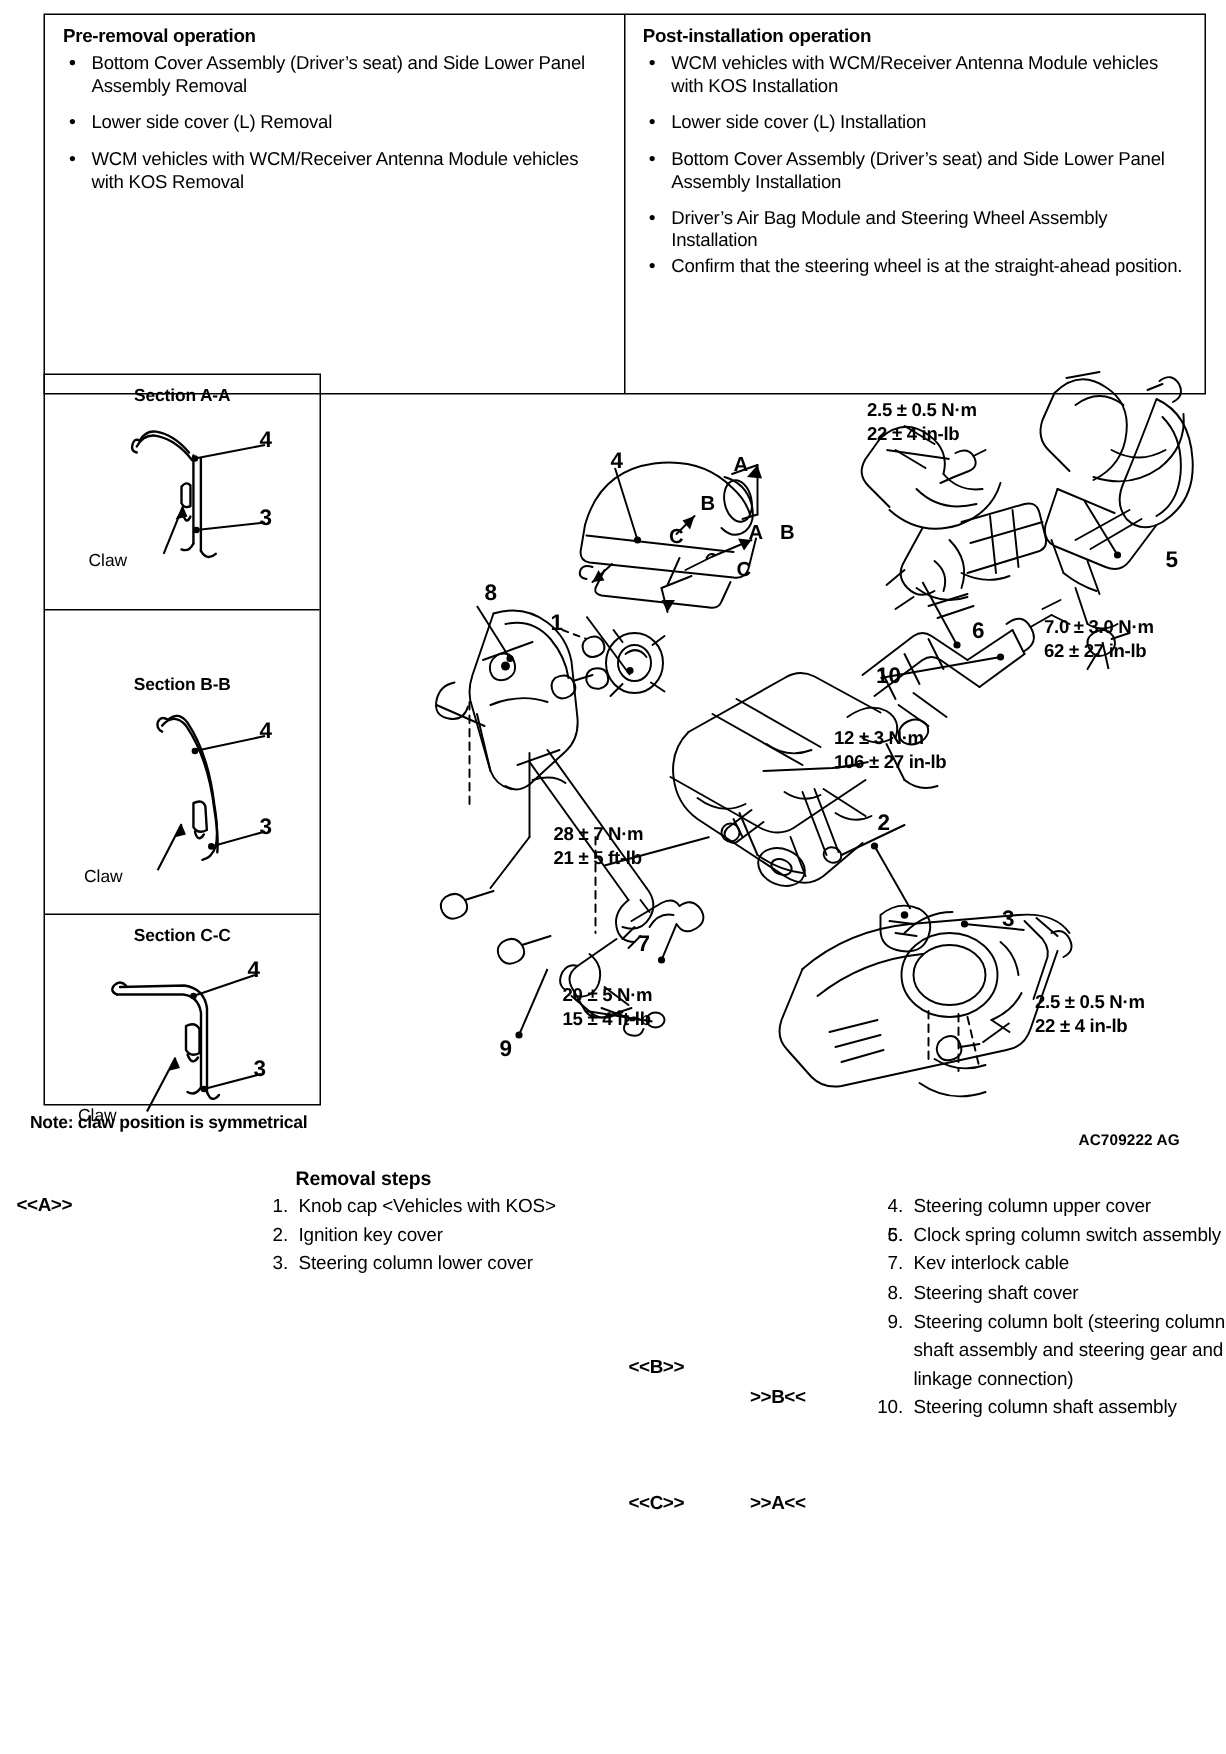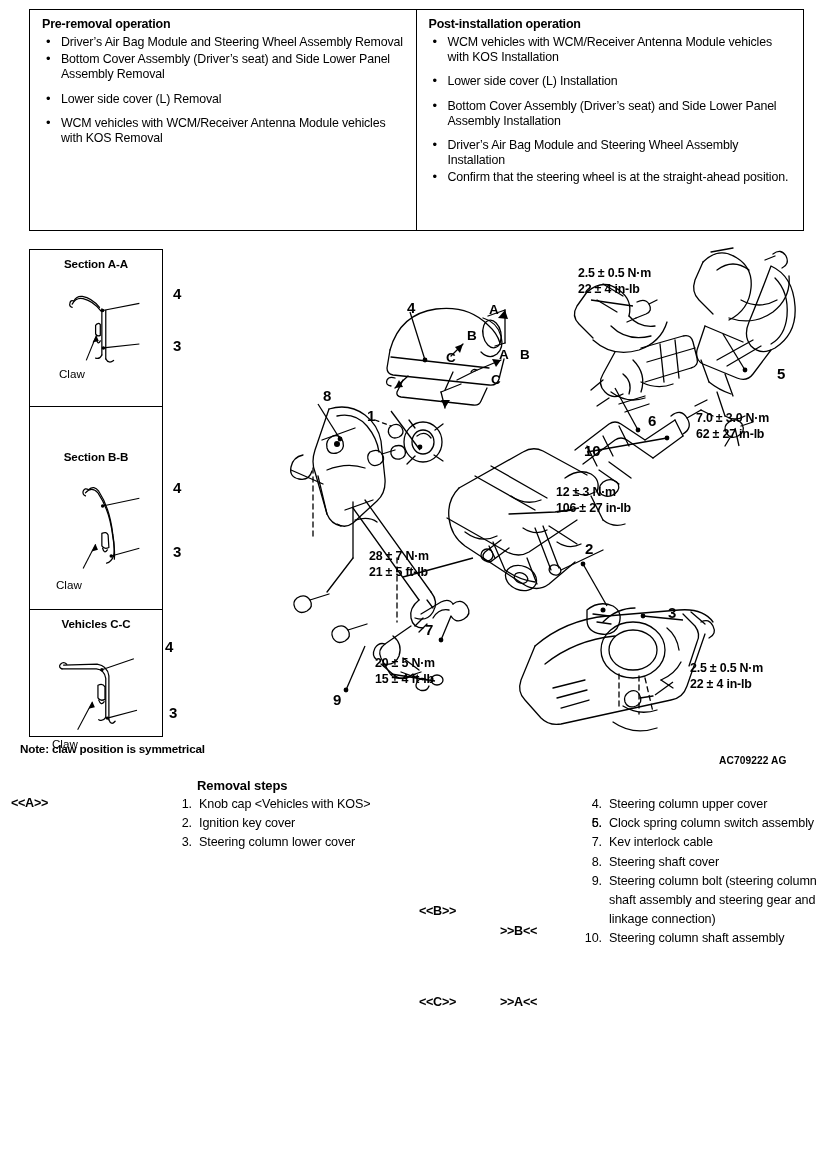--- a/index.html
+++ b/index.html
@@ -19,21 +19,21 @@
     overflow: hidden;
     background: #ffffff;
   }
 
   
   .op-table {
     position: absolute;
     left: 29px;
     top: 9px;
     width: 775px;
-    height: 222px;
+    height: 254px;
     border: 1.5px solid #000;
     box-sizing: border-box;
     display: flex;
   }
   .op-col {
     box-sizing: border-box;
     padding: 7px 10px 6px 10px;
     flex: 0 0 50%;
     position: relative;
   }
@@ -64,21 +64,21 @@
     top: -1px;
     font-size: 13px;
     line-height: 15.2px;
   }
 
   
   .sections {
     position: absolute;
     left: 29px;
     top: 249px;
-    width: 134px;
+    width: 185px;
     height: 488px;
     border: 1.5px solid #000;
     box-sizing: border-box;
   }
   .section-box {
     position: relative;
     box-sizing: border-box;
     width: 100%;
     border-bottom: 1.5px solid #000;
   }
@@ -208,21 +208,20 @@
 
 <div id="page">
 
   <div class="op-table">
 
     <div class="op-col left">
       <div class="op-title">Pre-removal operation</div>
       <ul class="op-list">
         <li class="op-item tight">
           <span class="bullet">•</span>
-          <span>Driver’s Air Bag Module and Steering Wheel Assembly Removal</span>
         </li>
         <li class="op-item">
           <span class="bullet">•</span>
           <span>Bottom Cover Assembly (Driver’s seat) and Side Lower Panel Assembly Removal</span>
         </li>
         <li class="op-item">
           <span class="bullet">•</span>
           <span>Lower side cover (L) Removal</span>
         </li>
         <li class="op-item">
@@ -316,21 +315,21 @@
           <path d="M68 138 L84 107"></path>
         </g>
         <polygon points="84,107 79,116 87,114" fill="#000"></polygon>
       </svg>
       <div class="sec-num" style="left:143px; top:37px;">4</div>
       <div class="sec-num" style="left:143px; top:101px;">3</div>
       <div class="claw-label" style="left:26px; top:136px;">Claw</div>
     </div>
 
     <div class="section-box sec-c">
-      <div class="section-title">Vehicles C-C</div>
+      <div class="section-title">Section C-C</div>
       <svg class="section-art" viewBox="0 0 169 160">
         <g fill="none" stroke="#000" stroke-width="1.6" stroke-linecap="round" stroke-linejoin="round">
           <path d="M47 47 q-4 -4 -8 0 q-3 4 2 6"></path>
           <path d="M41 53 L85 53 q10 1 12 12 L97 115"></path>
           <path d="M43 48 L86 47 q13 2 15 15 L101 118"></path>
           <path d="M97 115 q-4 6 -9 3"></path>
           <path d="M101 118 q3 8 8 2"></path>
 
           <path d="M87 74 q6 -3 9 2 l0 16 q-6 3 -9 -2 z" fill="#fff"></path>
           <path d="M88 93 q3 8 7 2"></path>

